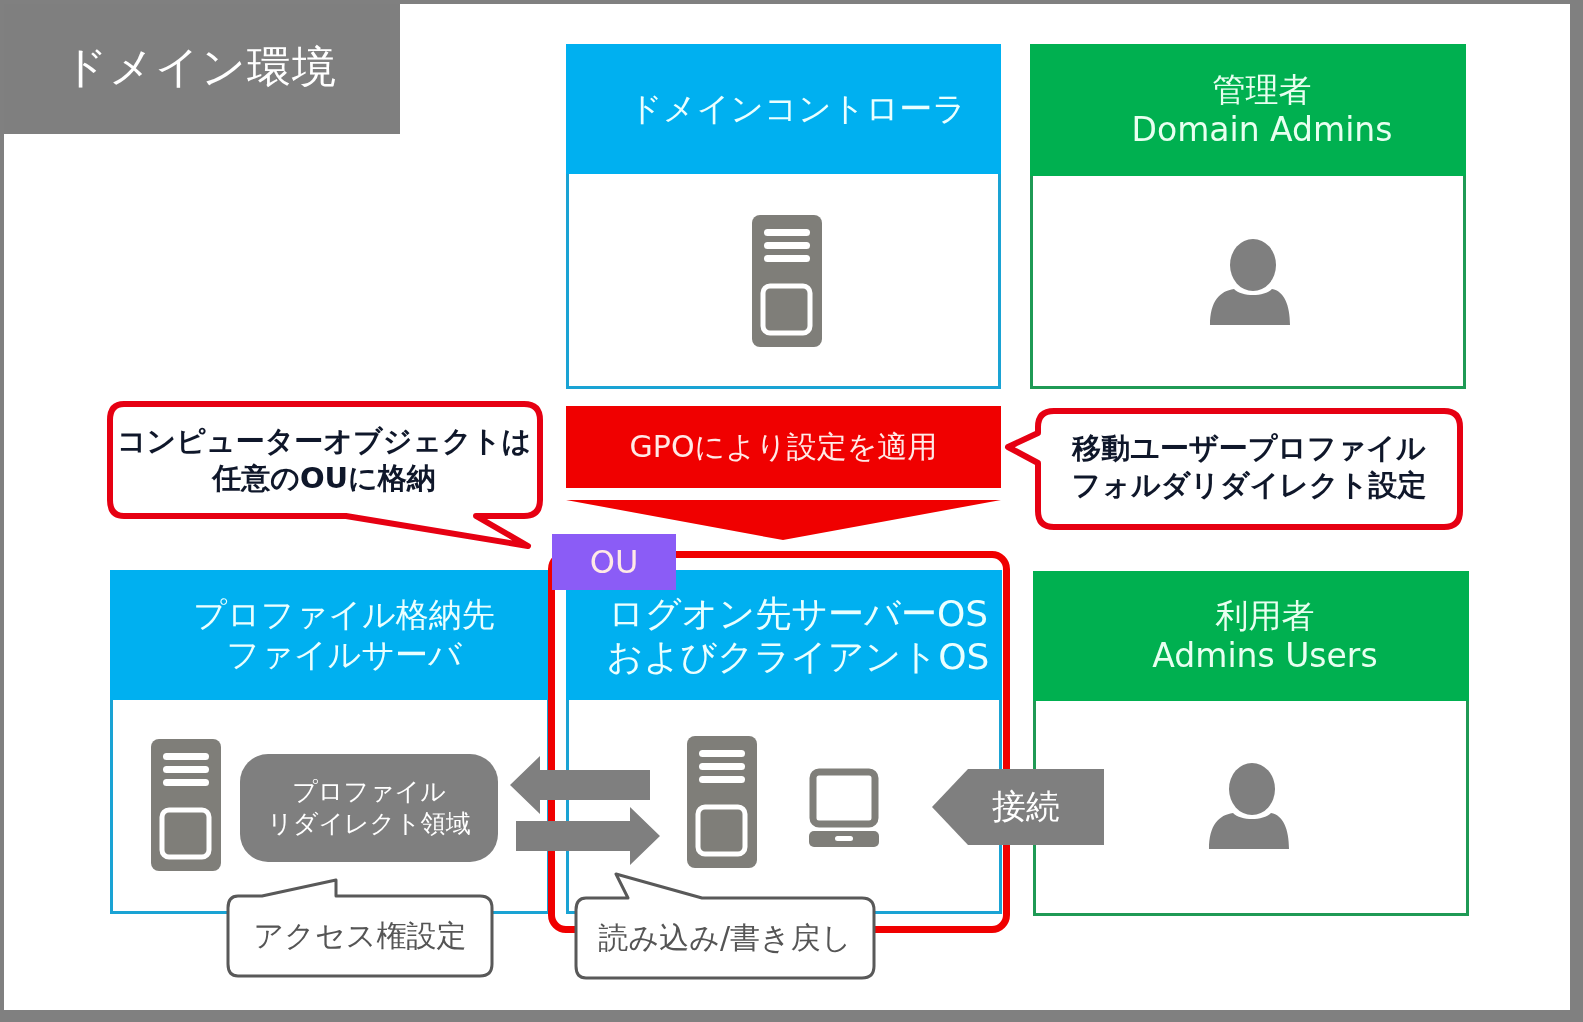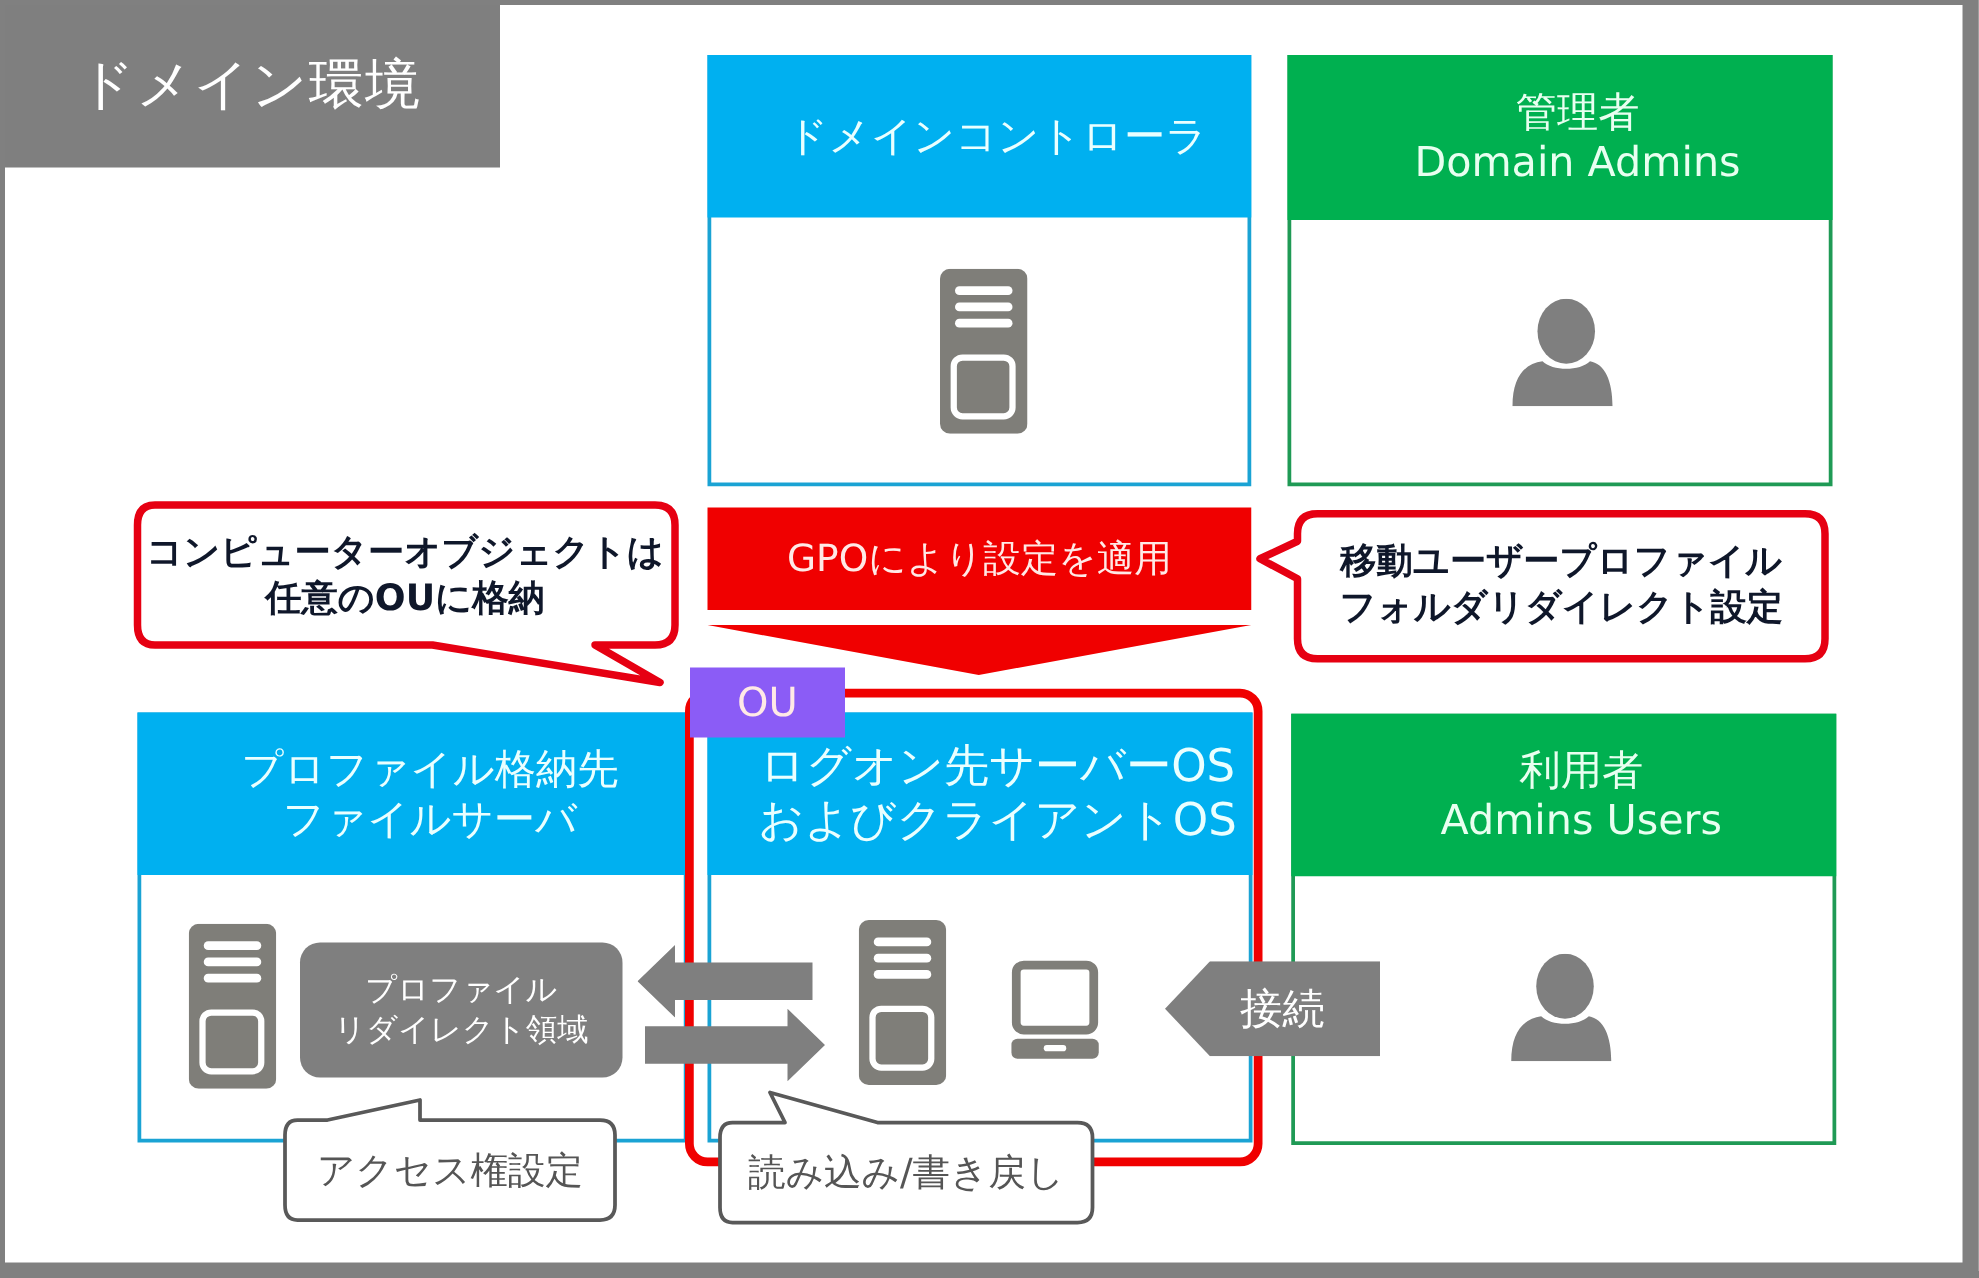--- a/index.html
+++ b/index.html
@@ -98,21 +98,21 @@
       <span>プロファイル格納先</span>
       <span>ファイルサーバ</span>
     </div>
     <svg class="svgicon" style="left:38px; top:166px;" width="70" height="132" viewBox="0 0 70 132">
       <rect x="0" y="0" width="70" height="132" rx="8" fill="#7f7e79"></rect>
       <rect x="12" y="14" width="46" height="7" rx="3.5" fill="#fff"></rect>
       <rect x="12" y="27" width="46" height="7" rx="3.5" fill="#fff"></rect>
       <rect x="12" y="40" width="46" height="7" rx="3.5" fill="#fff"></rect>
       <rect x="11" y="71" width="47" height="47" rx="7" fill="none" stroke="#fff" stroke-width="5"></rect>
     </svg>
-    <div class="abs" style="left:127px; top:181px; width:258px; height:108px; background:#7f7f7f; border-radius:16px; color:#fff;
+    <div class="abs" style="left:127px; top:181px; width:258px; height:108px; background:#7f7f7f; border-radius:28px; color:#fff;
                 display:flex; flex-direction:column; align-items:center; justify-content:center; font-size:25px; line-height:1.3;">
       <span>プロファイル</span>
       <span>リダイレクト領域</span>
     </div>
   </div>
 
   <div class="abs" style="left:544px; top:547px; width:462px; height:382px; border:7px solid #f00000; border-radius:18px; box-sizing:border-box;"></div>
 
   <div class="panel blue" style="left:562px; top:566px; width:436px; height:344px;">
     <div class="head" style="height:130px; font-size:36px;">

